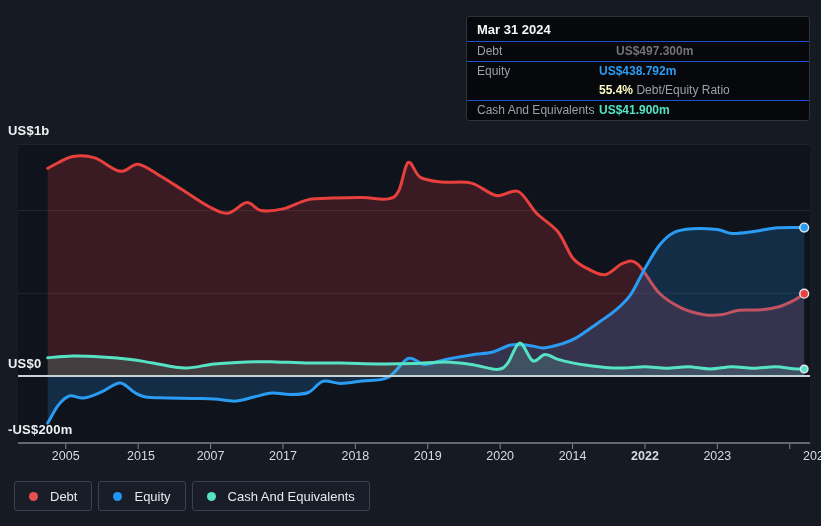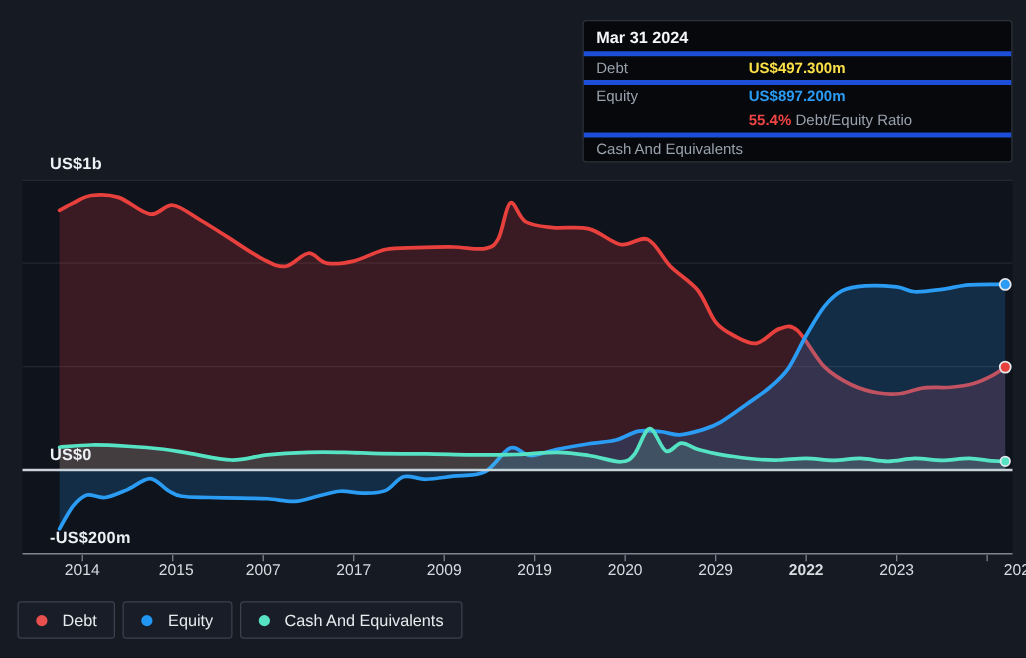--- a/index.html
+++ b/index.html
@@ -1,38 +1,38 @@
 <!DOCTYPE html>
 <html><head>
 <meta charset="utf-8">
 <style>
   html,body{margin:0;padding:0;background:#151a23;}
   body{width:821px;height:526px;overflow:hidden;position:relative;
        font-family:"Liberation Sans", sans-serif;}
   .stage{position:absolute;inset:0;}
   #chart-svg{position:absolute;left:0;top:0;}
-  .ylabel{position:absolute;left:40px;color:#eef1f4;font-size:13px;font-weight:bold;letter-spacing:.2px;}
+  .ylabel{position:absolute;left:8px;color:#eef1f4;font-size:13px;font-weight:bold;letter-spacing:.2px;}
   #yl-top{top:123px;}
   #yl-zero{top:356px;}
   #yl-neg{top:422px;}
   #x-labels{position:absolute;left:0;top:449px;width:821px;height:16px;}
   #x-labels span{position:absolute;transform:translateX(-50%);color:#d7dbe2;font-size:12.5px;}
   
   .tooltip{position:absolute;left:466px;top:16px;width:344px;box-sizing:border-box;
            background:#06080b;border:1px solid #2d323b;border-radius:3px;
            font-size:12px;color:#99a1ac;}
   .tt-title{padding:5px 10px 4px;font-size:13px;font-weight:bold;color:#f5f7f9;}
-  .bb{border-bottom:4px solid #1d4ed8;}
+  .bb{border-bottom:1px solid #1d4ed8;}
   .tt-row{display:grid;grid-template-columns:122px 1fr;padding:2px 10px 3px;align-items:baseline;}
   .tt-label{color:#99a1ac;}
   .tt-val{font-weight:bold;}
-  .red{color:#fde047;}
+  .red{color:#737373;margin-left:17px;}
   .blue{color:#2b9cf4;}
   .teal{color:#55e3c4;}
-  .ratio b{color:#ef4444;font-weight:bold;}
+  .ratio b{color:#fef9c3;font-weight:bold;}
   
   #legend{position:absolute;left:14px;top:481px;display:flex;gap:6px;}
   .legend-item{display:flex;align-items:center;gap:12px;height:30px;padding:0 14px;
                border:1px solid #3b424f;border-radius:3px;background:#181d27;
                color:#e8eaee;font-size:13px;box-sizing:border-box;cursor:pointer;}
   .legend-dot{width:9px;height:9px;border-radius:50%;flex:0 0 auto;}
 </style>
 </head>
 <body>
 
@@ -65,49 +65,50 @@
       <line x1="644.9396709323611" x2="644.9396709323611" y1="444" y2="449" stroke="#7e8692" stroke-width="1"></line>
       <line x1="717.334552102379" x2="717.334552102379" y1="444" y2="449" stroke="#7e8692" stroke-width="1"></line>
       <line x1="789.729433272397" x2="789.729433272397" y1="444" y2="449" stroke="#7e8692" stroke-width="1"></line>
     </svg>
 
   <div class="ylabel" id="yl-top">US$1b</div>
   <div class="ylabel" id="yl-zero">US$0</div>
   <div class="ylabel" id="yl-neg">-US$200m</div>
 
   <div id="x-labels">
-      <span style="left: 65.7806px;">2014</span>
+      <span style="left: 65.7806px;">2005</span>
       <span style="left: 141px;">2015</span>
       <span style="left: 210.57px;">2007</span>
       <span style="left: 282.965px;">2017</span>
-      <span style="left: 355.36px;">2009</span>
+      <span style="left: 355.36px;">2018</span>
       <span style="left: 427.755px;">2019</span>
       <span style="left: 500.15px; text-align: right;">2020</span>
-      <span style="left: 572.545px;">2029</span>
+      <span style="left: 572.545px;">2014</span>
       <span style="left: 644.94px; font-weight: bold;">2022</span>
       <span style="left: 717.335px;">2023</span>
       <span style="left: 817px;">2024</span>
     </div>
 
   <div class="tooltip">
     <div class="tt-title bb">Mar 31 2024</div>
     <div class="tt-row bb">
       <span class="tt-label">Debt</span>
       <span class="tt-val red">US$497.300m</span>
     </div>
     <div class="tt-row">
       <span class="tt-label">Equity</span>
-      <span class="tt-val blue">US$897.200m</span>
+      <span class="tt-val blue">US$438.792m</span>
     </div>
     <div class="tt-row ratio bb">
       <span></span>
       <span><b>55.4%</b> <span class="tt-label">Debt/Equity Ratio</span></span>
     </div>
     <div class="tt-row">
       <span class="tt-label">Cash And Equivalents</span>
+      <span class="tt-val teal">US$41.900m</span>
     </div>
   </div>
 
   <div id="legend">
       <div class="legend-item">
         <span class="legend-dot" style="background: rgb(232, 80, 77);"></span>
         <span>Debt</span>
       </div>
       <div class="legend-item">
         <span class="legend-dot" style="background: rgb(33, 150, 243);"></span>

